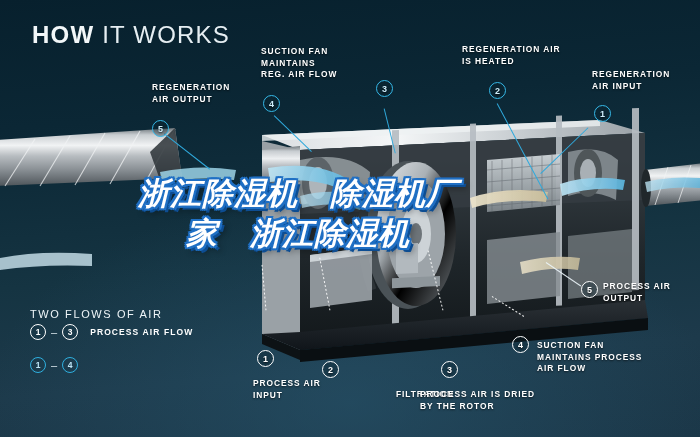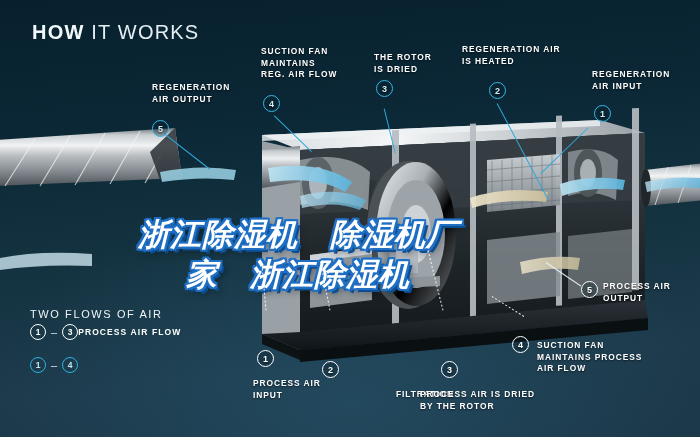--- a/index.html
+++ b/index.html
@@ -10,21 +10,21 @@
   }
   #stage{
     position:relative;width:700px;height:437px;overflow:hidden;
     background:
       radial-gradient(ellipse 520px 300px at 50% 92%, rgba(40,86,110,0.55) 0%, rgba(22,52,70,0.0) 70%),
       linear-gradient(175deg,#07202d 0%, #0b2735 26%, #153442 58%, #1d3a4b 80%, #1b3748 100%);
   }
   
   .title{
     position:absolute;left:32px;top:21px;
-    font-size:20px;letter-spacing:1.2px;color:#f2f7f9;
+    font-size:24px;letter-spacing:1.2px;color:#f2f7f9;
     white-space:nowrap;
   }
   .title .b{font-weight:700;}
   .title .l{font-weight:300;color:#e6eef2;}
 
   
   .lbl{
     position:absolute;
     color:#ffffff;
     font-size:8.4px;
@@ -68,43 +68,42 @@
   .lg-circle{
     width:16px;height:16px;border-radius:50%;
     border:1.4px solid #ffffff;color:#fff;
     font-size:8.5px;font-weight:700;
     display:flex;align-items:center;justify-content:center;
     box-sizing:border-box;
   }
   .lg-circle.cy{border-color:#2fb0e0;color:#bfe6f7;}
   .lg-dash{color:#dce9ef;font-size:11px;margin:0 5px;}
   .lg-text{
-    margin-left:0;color:#ffffff;font-size:8.5px;font-weight:700;
+    margin-left:12px;color:#ffffff;font-size:8.5px;font-weight:700;
     letter-spacing:1.1px;text-transform:uppercase;
   }
 
   
   #machine{position:absolute;left:0;top:0;width:700px;height:437px;}
 
   
   .cn{
     position:absolute;left:0;top:176px;width:596px;
     text-align:center;
-    font-family:Liberation Serif, serif;
+    font-family:Liberation Mono, monospace;
     font-size:31px;font-weight:700;line-height:40px;
     color:#ffffff;
     letter-spacing:1px;
     font-style:italic;
     text-shadow:
       2px 0 0 #1f6fc4, -2px 0 0 #1f6fc4, 0 2px 0 #1f6fc4, 0 -2px 0 #1f6fc4,
       2px 2px 0 #1f6fc4, -2px 2px 0 #1f6fc4, 2px -2px 0 #1f6fc4, -2px -2px 0 #1f6fc4,
       4px 4px 0 #0d4d92, 5px 5px 6px rgba(0,0,0,.45);
     padding:0 62px;
     box-sizing:border-box;
-    margin-top:39px;
   }
 </style>
 </head>
 <body>
 
 <div id="stage">
 
   <svg id="machine" viewBox="0 0 700 437">
     <defs>
       <linearGradient id="ductG" x1="0" y1="0" x2="0" y2="1">
@@ -280,22 +279,20 @@
   <div class="leader dotted" style="left:330px;top:310px;width:54px;transform:rotate(-101deg);"></div>
   <div class="leader dotted" style="left:443px;top:310px;width:62px;transform:rotate(-104deg);"></div>
   <div class="leader dotted" style="left:524px;top:316px;width:38px;transform:rotate(-148deg);"></div>
   <div class="leader solid-wh" style="left:546px;top:262px;width:42px;transform:rotate(34deg);"></div>
 
   <div class="lbl" style="left:152px;top:82px;">REGENERATION
 AIR OUTPUT</div>
   <div class="lbl" style="left:261px;top:46px;">SUCTION FAN
 MAINTAINS
 REG. AIR FLOW</div>
-  <div class="lbl" style="left:374px;top:52px;">THE ROTOR
-IS DRIED</div>
   <div class="lbl" style="left:462px;top:44px;">REGENERATION AIR
 IS HEATED</div>
   <div class="lbl" style="left:592px;top:69px;">REGENERATION
 AIR INPUT</div>
 
   <div class="lbl" style="left:253px;top:378px;">PROCESS AIR
 INPUT</div>
   <div class="lbl" style="left:348px;top:389px;margin-left:48px;">FILTRATION</div>
   <div class="lbl" style="left:420px;top:389px;">PROCESS AIR IS DRIED
 BY THE ROTOR</div>

